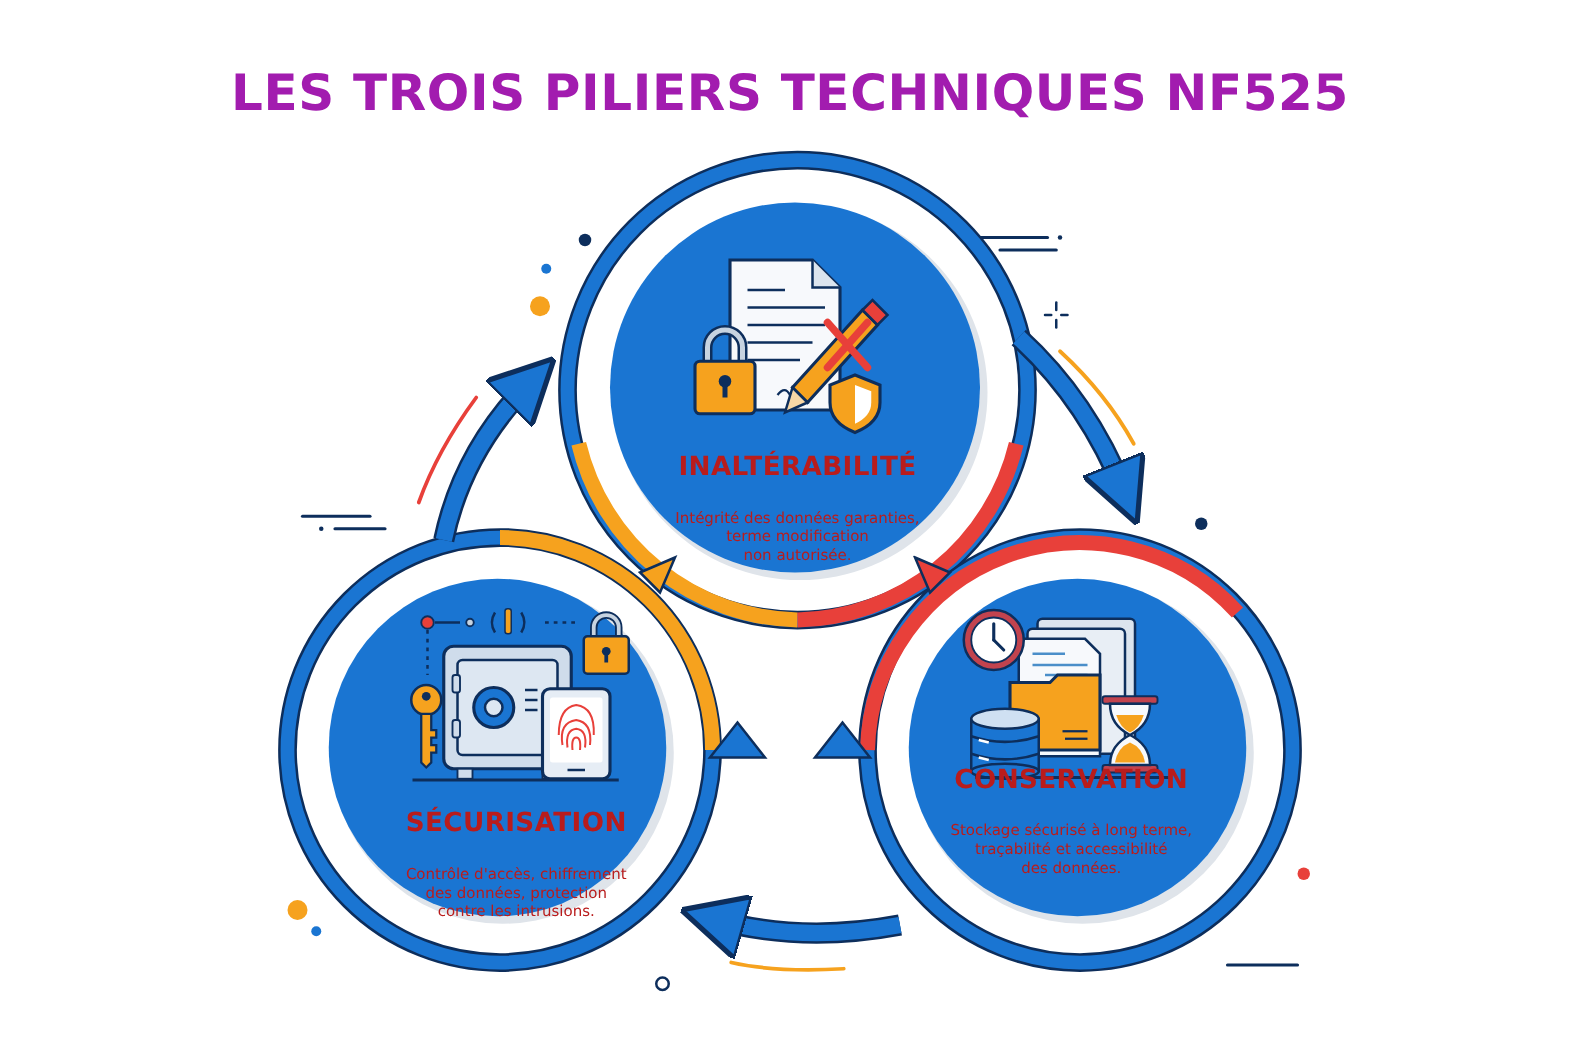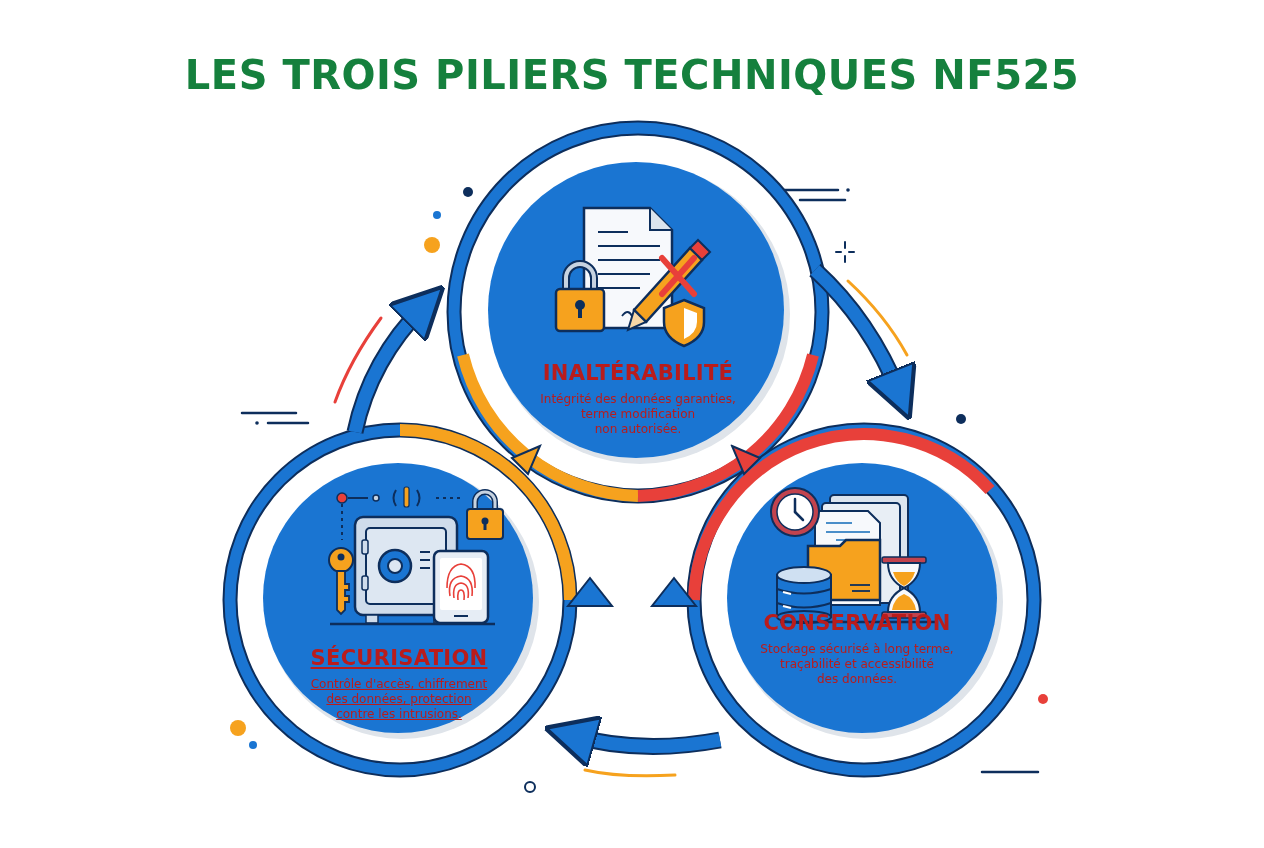--- a/index.html
+++ b/index.html
@@ -1,25 +1,25 @@
 <!DOCTYPE html>
 <html><head>
   <meta charset="utf-8">
   <style>
     html, body { margin: 0; padding: 0; background: #ffffff; }
     body { width: 1264px; height: 848px; position: relative; overflow: hidden; font-family: "DejaVu Sans", sans-serif; }
     .title {
       position: absolute; left: 0; top: 52px; width: 1264px; text-align: center;
       font-family: "DejaVu Sans", sans-serif; font-weight: bold; font-size: 40px;
-      color: #15803d; letter-spacing: 0.5px;
+      color: #a21caf; letter-spacing: 0.5px;
     }
     svg.diagram { position: absolute; left: 0; top: 0; }
     .pillar-text { position: absolute; text-align: center; color: #b91c1c; }
     .pillar-title { font-family: "DejaVu Sans", sans-serif; font-weight: bold; font-size: 21px; line-height: 25px; letter-spacing: 0.3px; }
-    .pillar-desc { font-family: "DejaVu Sans", sans-serif; font-size: 12px; line-height: 15px; margin-top: 6px; }
+    .pillar-desc { font-family: "DejaVu Sans", sans-serif; font-size: 12px; line-height: 15px; margin-top: 21px; }
   </style>
 </head>
 <body>
 
 <div class="title">LES TROIS PILIERS TECHNIQUES NF525</div>
 
 <svg class="diagram" width="1264" height="848" viewBox="0 0 1264 848">
   <defs>
     <marker id="arrowBlue" viewBox="0 0 10 10" refX="5" refY="5" markerWidth="4" markerHeight="4" orient="auto-start-reverse">
       <path d="M0,0 L10,5 L0,10 z" fill="#1a75d2" stroke="#0d2e5c" stroke-width="0.8"></path>
@@ -226,21 +226,21 @@
 
 <div class="pillar-text" style="left:508px; top:361px; width:260px;">
   <div class="pillar-title">INALTÉRABILITÉ</div>
   <div class="pillar-desc">
     <div>Intégrité des données garanties,</div>
     <div>terme modification</div>
     <div>non autorisée.</div>
   </div>
 </div>
 
-<div class="pillar-text" style="left:269px; top:646px; width:260px;text-decoration:underline;">
+<div class="pillar-text" style="left:283px; top:646px; width:260px;">
   <div class="pillar-title">SÉCURISATION</div>
   <div class="pillar-desc">
     <div>Contrôle d'accès, chiffrement</div>
     <div>des données, protection</div>
     <div>contre les intrusions.</div>
   </div>
 </div>
 
 <div class="pillar-text" style="left:722px; top:611px; width:270px;">
   <div class="pillar-title">

